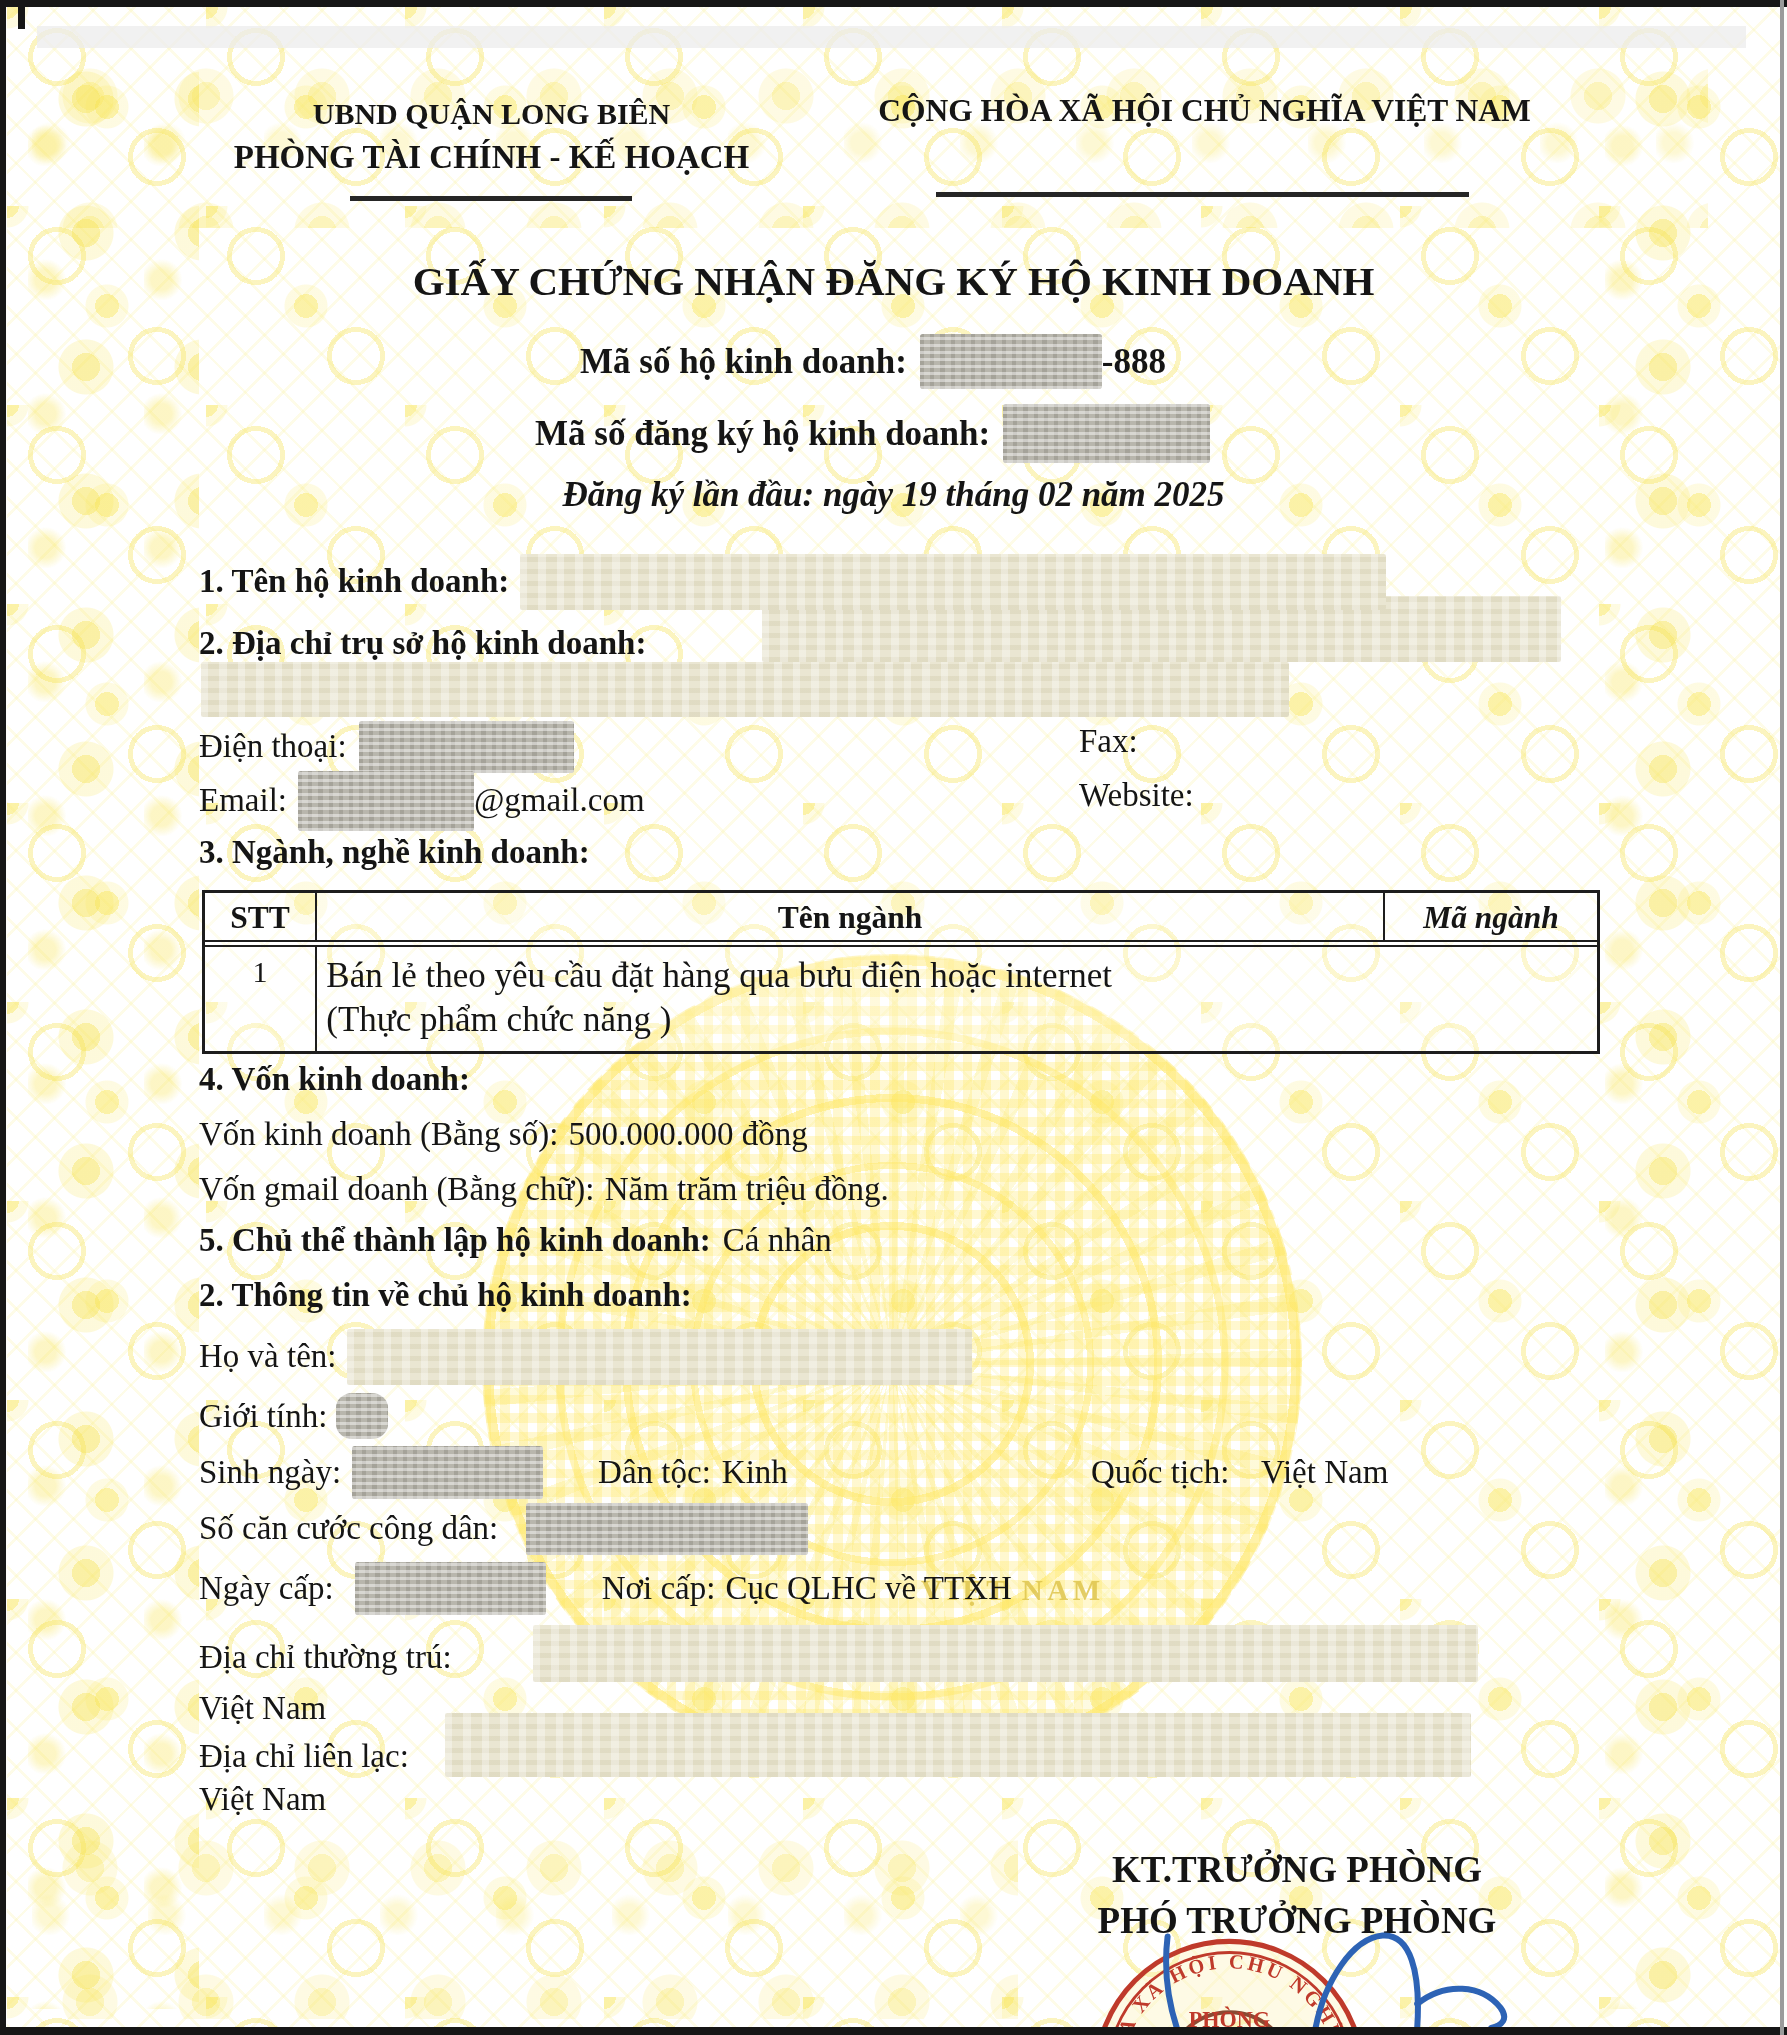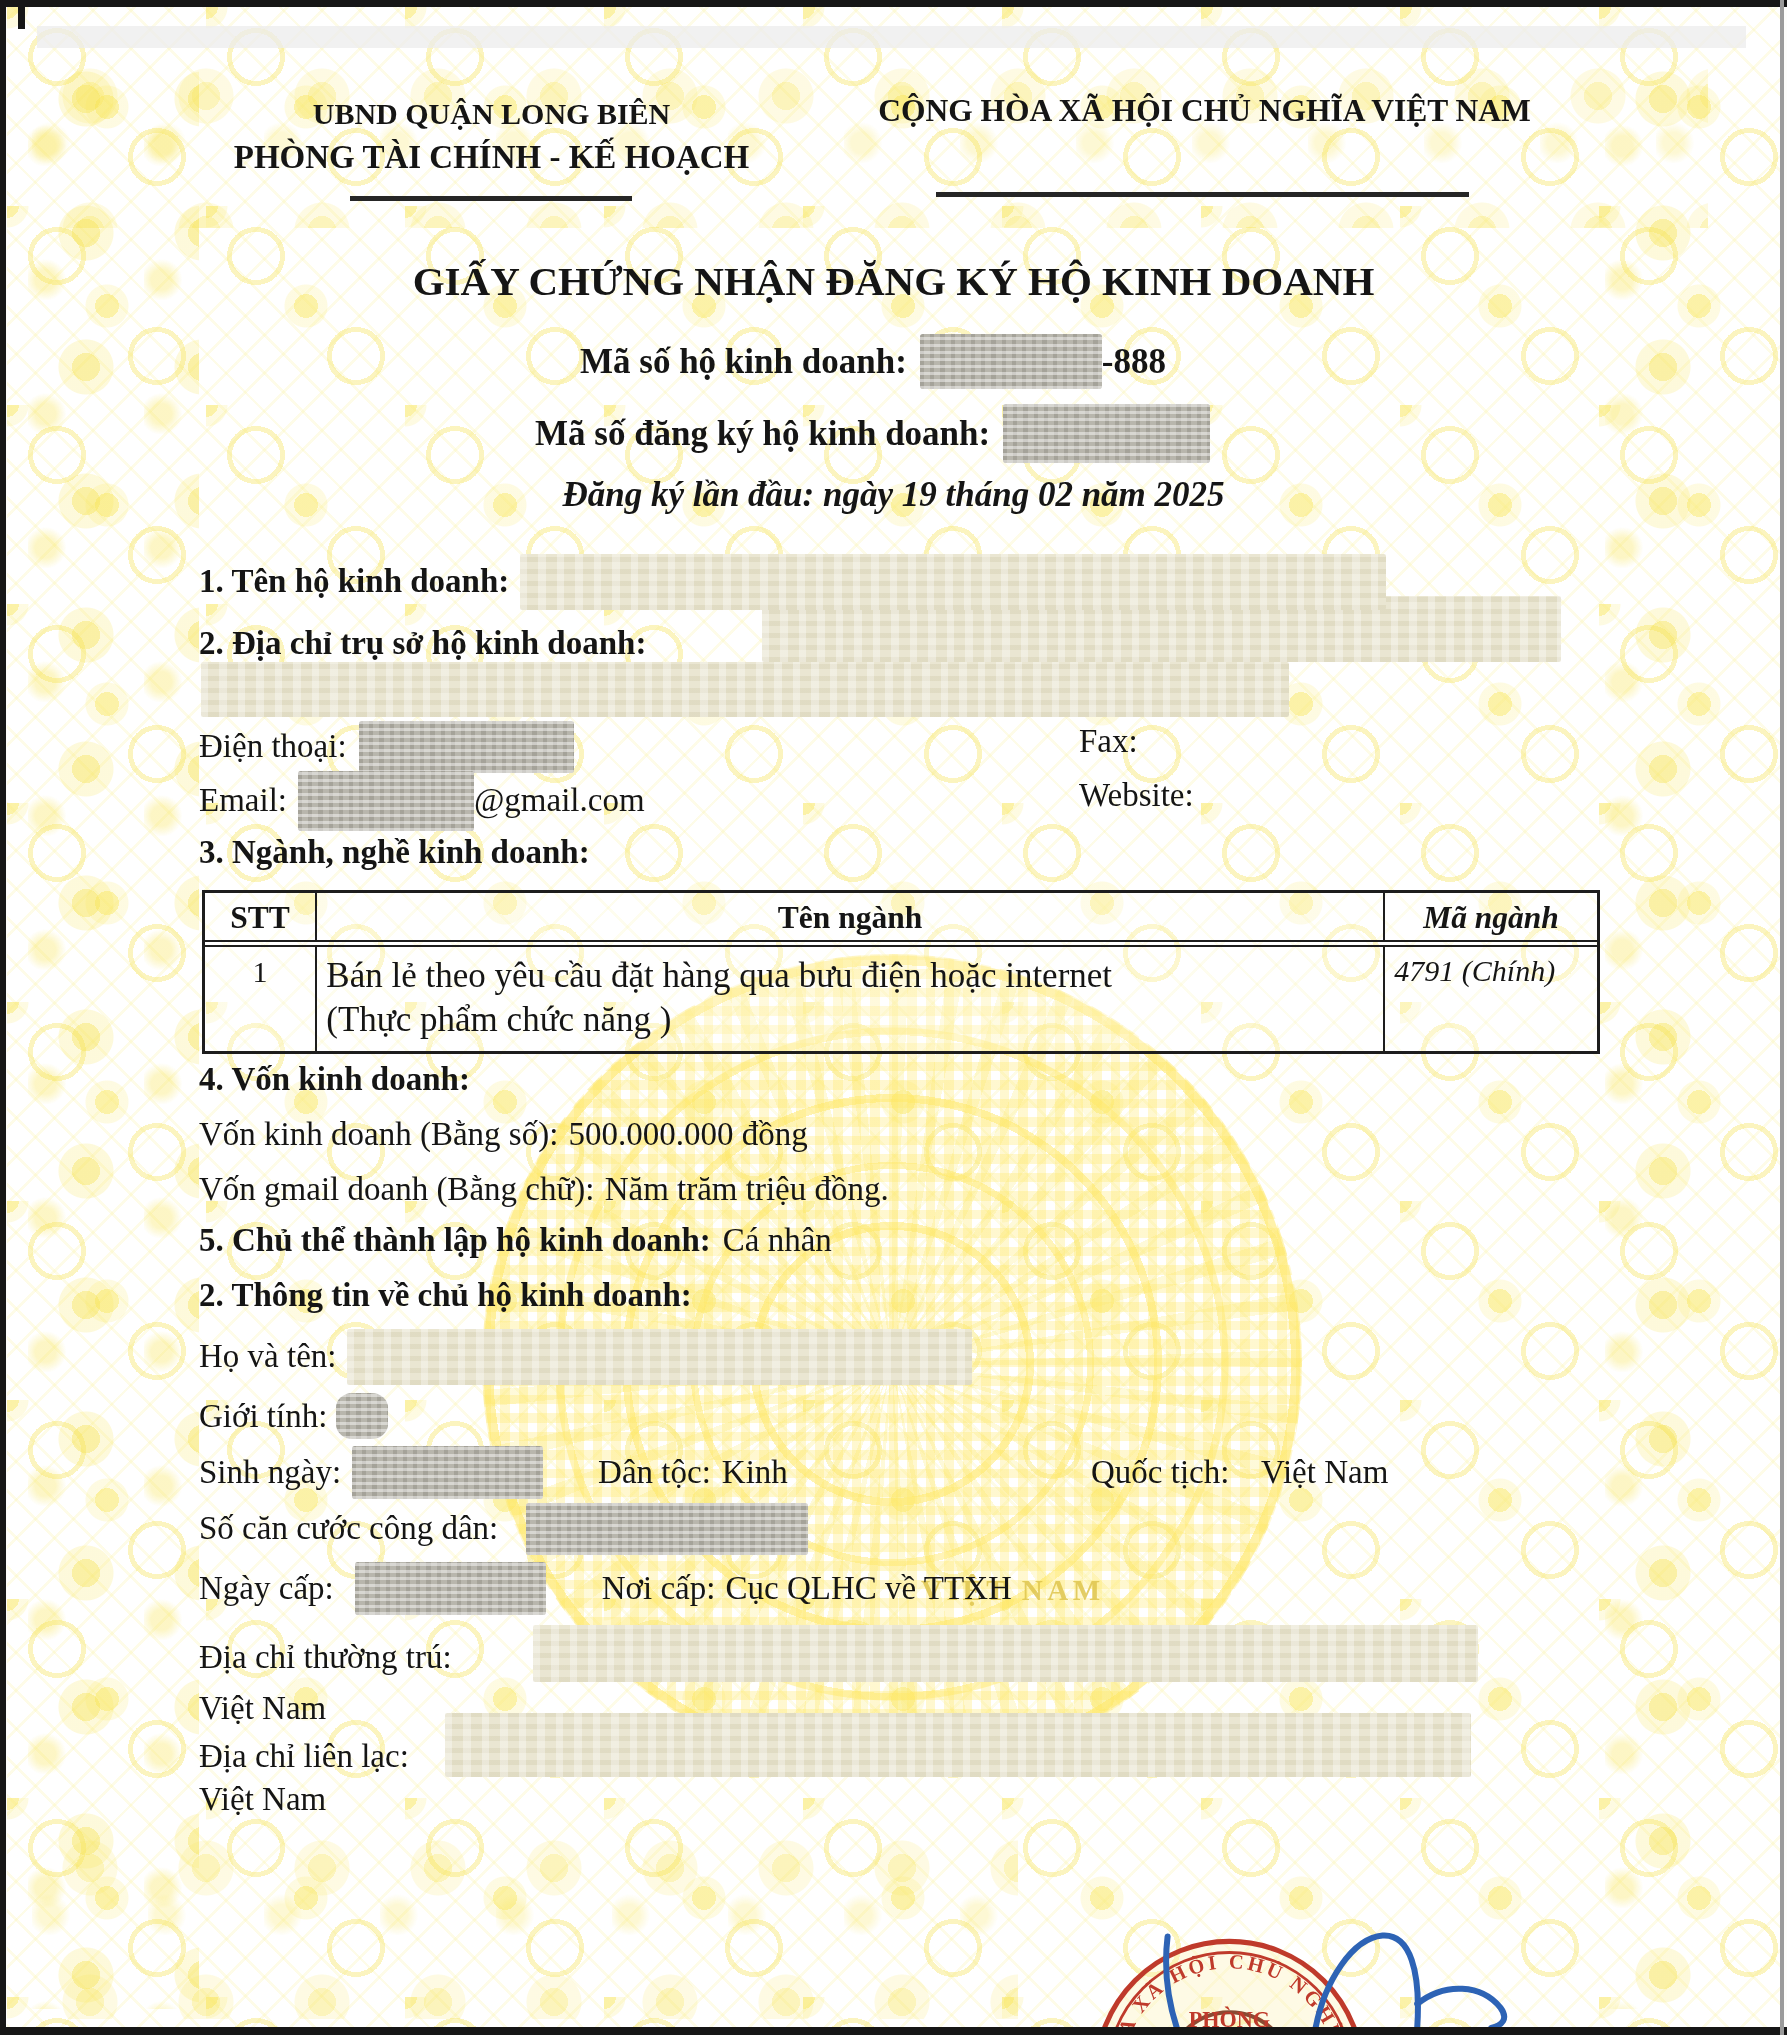--- a/index.html
+++ b/index.html
@@ -161,21 +161,20 @@
       <div class="td th-cell">STT</div>
       <div class="td th-cell">Tên ngành</div>
       <div class="td th-cell it">Mã ngành</div>
     </div>
     <div class="tr">
       <div class="td cell-stt">1</div>
       <div class="td cell-nganh">
         <div class="body-line">Bán lẻ theo yêu cầu đặt hàng qua bưu điện hoặc internet</div>
         <div class="body-line">(Thực phẩm chức năng )</div>
       </div>
-      <div class="td cell-ma">4791 (Chính)</div>
     </div>
   </div>
 
   <div class="abs fs72 b" style="left:199px;top:1061px;">4. Vốn kinh doanh:</div>
   <div class="row fs72" style="left:199px;top:1106px;height:56px;">
     <span>Vốn kinh doanh (Bằng số):</span>
     <span style="margin-left:10.2px;">500.000.000 đồng</span>
   </div>
   <div class="row fs72" style="left:199px;top:1161px;height:56px;">
     <span>Vốn gmail doanh (Bằng chữ):</span>
@@ -223,20 +222,24 @@
   </div>
 
   <div class="abs fs72" style="left:199px;top:1639px;">Địa chỉ thường trú:</div>
   <div class="t-blur blur-abs" style="left:533px;top:1625px;width:945px;height:57px;"></div>
   <div class="abs fs72" style="left:199px;top:1690px;">Việt Nam</div>
 
   <div class="abs fs72" style="left:199px;top:1738px;">Địa chỉ liên lạc:</div>
   <div class="t-blur blur-abs" style="left:445px;top:1713px;width:1026px;height:64px;"></div>
   <div class="abs fs72" style="left:199px;top:1781px;">Việt Nam</div>
 
+  <div class="sign-block">
+    <div class="sign-line">KT.TRƯỞNG PHÒNG</div>
+    <div class="sign-line" style="margin-top:4.6px;">PHÓ TRƯỞNG PHÒNG</div>
+  </div>
 
   <svg class="stamp-svg" style="left:1084px;top:1926px;" width="301" height="103" viewBox="0 0 650 222">
     <circle cx="314" cy="321" r="288" fill="rgba(252,240,170,0.30)" stroke="#bf3a2b" stroke-width="11"></circle>
     <circle cx="314" cy="321" r="264" fill="none" stroke="#bf3a2b" stroke-width="6"></circle>
     <path id="stampArc" d="M 84 321 A 230 230 0 0 1 544 321" fill="none"></path>
     <text font-size="44" font-weight="bold" fill="#bf3a2b" letter-spacing="7">
       <textPath href="#stampArc" startOffset="6%">ÒA XÃ HỘI CHỦ NGHĨA VIỆ</textPath>
     </text>
     <path d="M 179 321 A 135 135 0 0 1 449 321" fill="none" stroke="#8a4a33" stroke-width="9"></path>
     <text x="314" y="218" text-anchor="middle" font-size="48" font-weight="bold" fill="#bf3a2b">PHÒNG</text>

